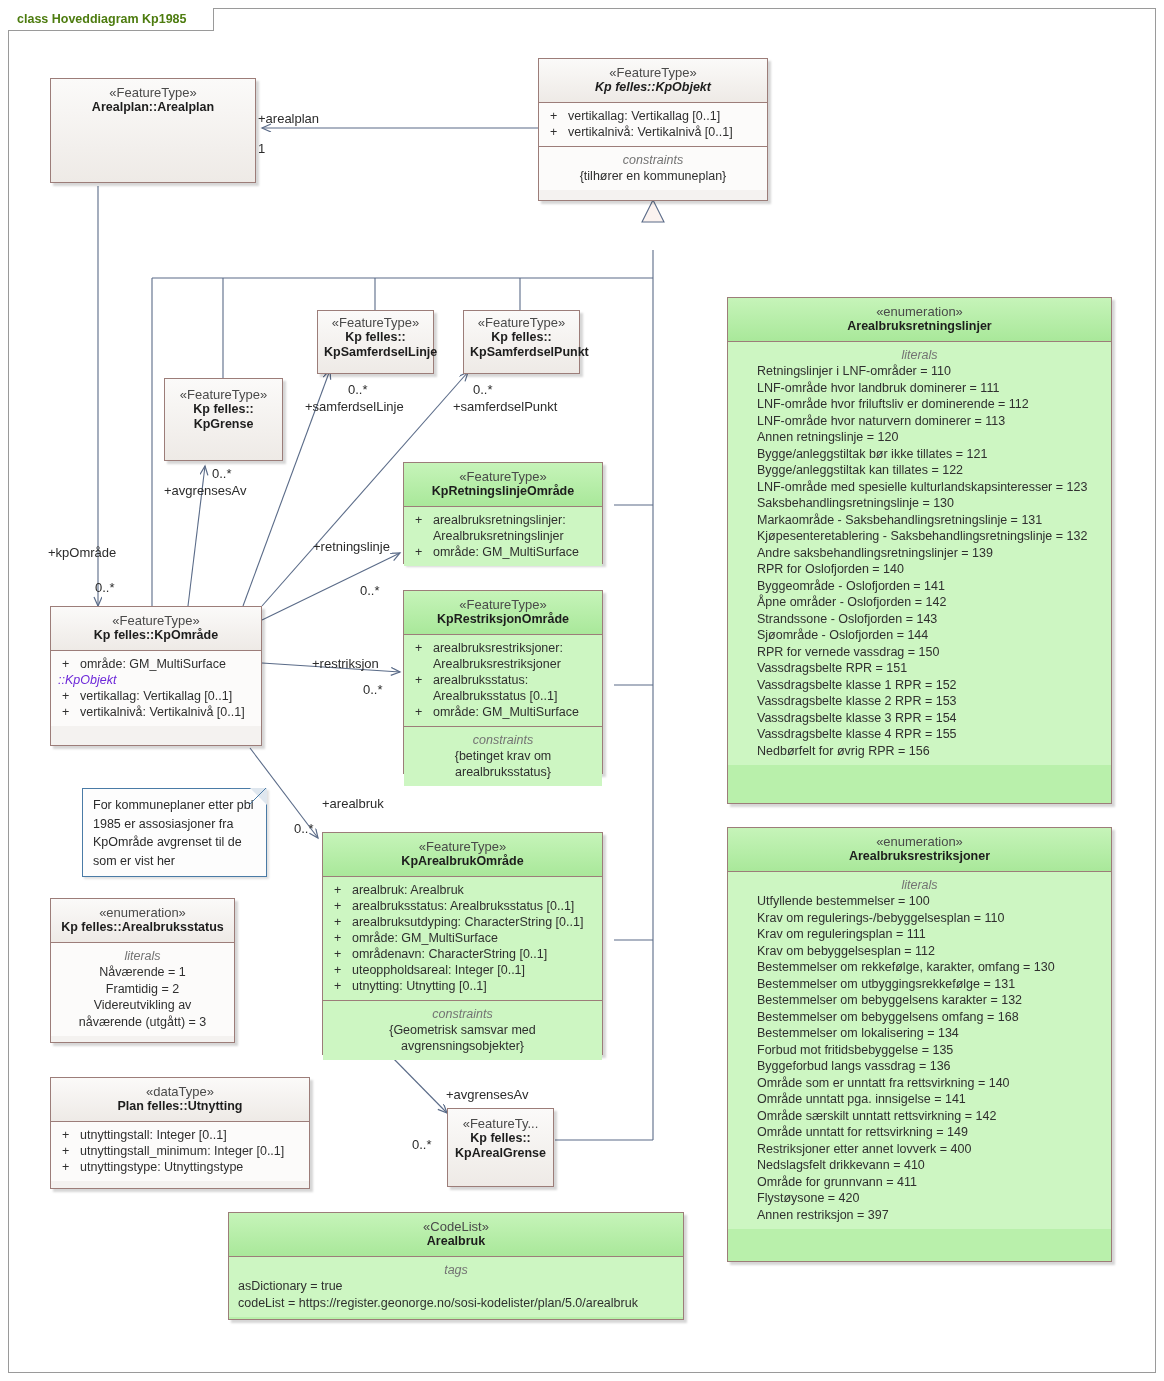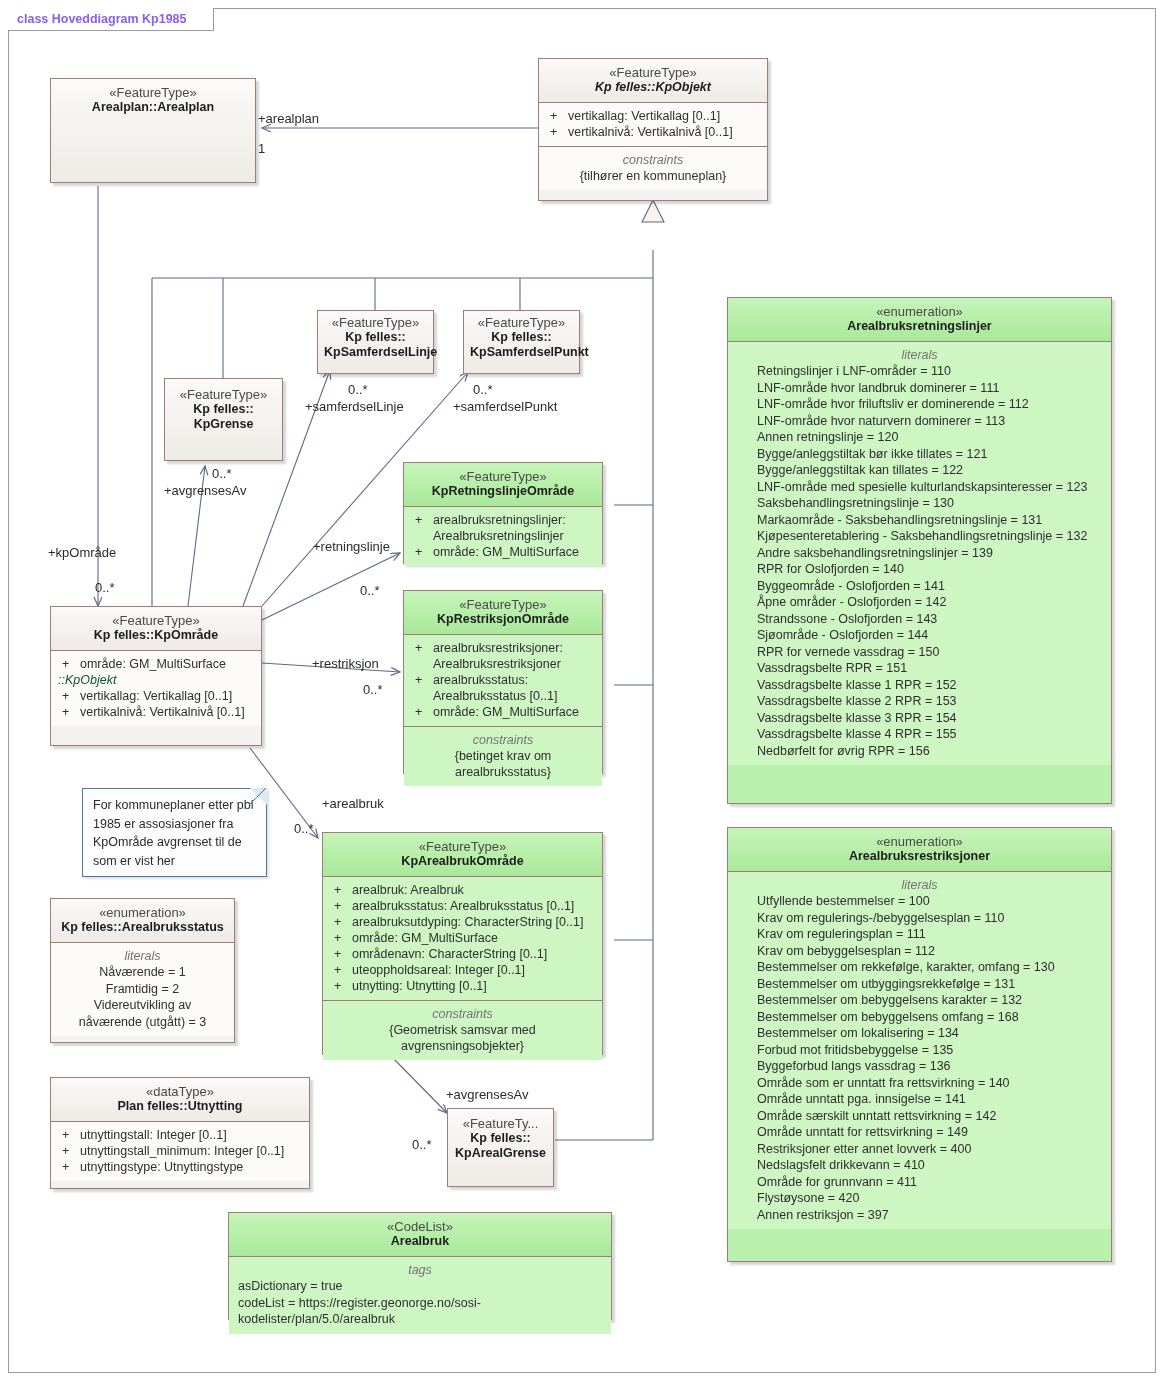--- a/index.html
+++ b/index.html
@@ -29,21 +29,21 @@
   #frame-tab {
     position: absolute;
     left: 8px; top: 8px;
     height: 23px;
     padding: 2px 26px 2px 9px;
     border: 1px solid #9a9a9a;
     border-top: none; border-left: none;
     background: #ffffff;
     font-size: 12.5px;
     font-weight: bold;
-    color: #8b5cf6;
+    color: #4d7c0f;
     line-height: 19px;
     z-index: 20;
   }
   #frame-tab-slash {
     position: absolute;
     left: 0; top: 0;
     width: 100%; height: 100%;
     pointer-events: none;
   }
   
@@ -104,21 +104,21 @@
     width: 22px;
     flex: 0 0 22px;
     text-align: left;
     padding-left: 4px;
   }
   .attr .txt { flex: 1 1 auto; }
   .grpline {
     font-style: italic;
     line-height: 16px;
     padding-left: 2px;
-    color: #14532d;
+    color: #6d28d9;
   }
   .sect-title {
     text-align: center;
     font-style: italic;
     line-height: 16px;
     color: #737373;
   }
   .sect-body {
     text-align: center;
     line-height: 16px;
@@ -442,21 +442,21 @@
         <span class="vis">+</span>
         <span class="txt">utnyttingstall_minimum: Integer [0..1]</span>
       </div>
       <div class="attr">
         <span class="vis">+</span>
         <span class="txt">utnyttingstype: Utnyttingstype</span>
       </div>
     </div>
   </div>
 
-  <div class="uml green" style="left:228px; top:1212px; width:384px; height:108px;">
+  <div class="uml green" style="left:228px; top:1212px; width:456px; height:108px;">
     <div class="hdr">
       <span class="stereo">«CodeList»</span>
       <span class="cname">Arealbruk</span>
     </div>
     <div class="sect">
       <div class="sect-title">tags</div>
       <div class="tagline">asDictionary = true</div>
       <div class="tagline">codeList = https://register.geonorge.no/sosi-kodelister/plan/5.0/arealbruk</div>
     </div>
   </div>

